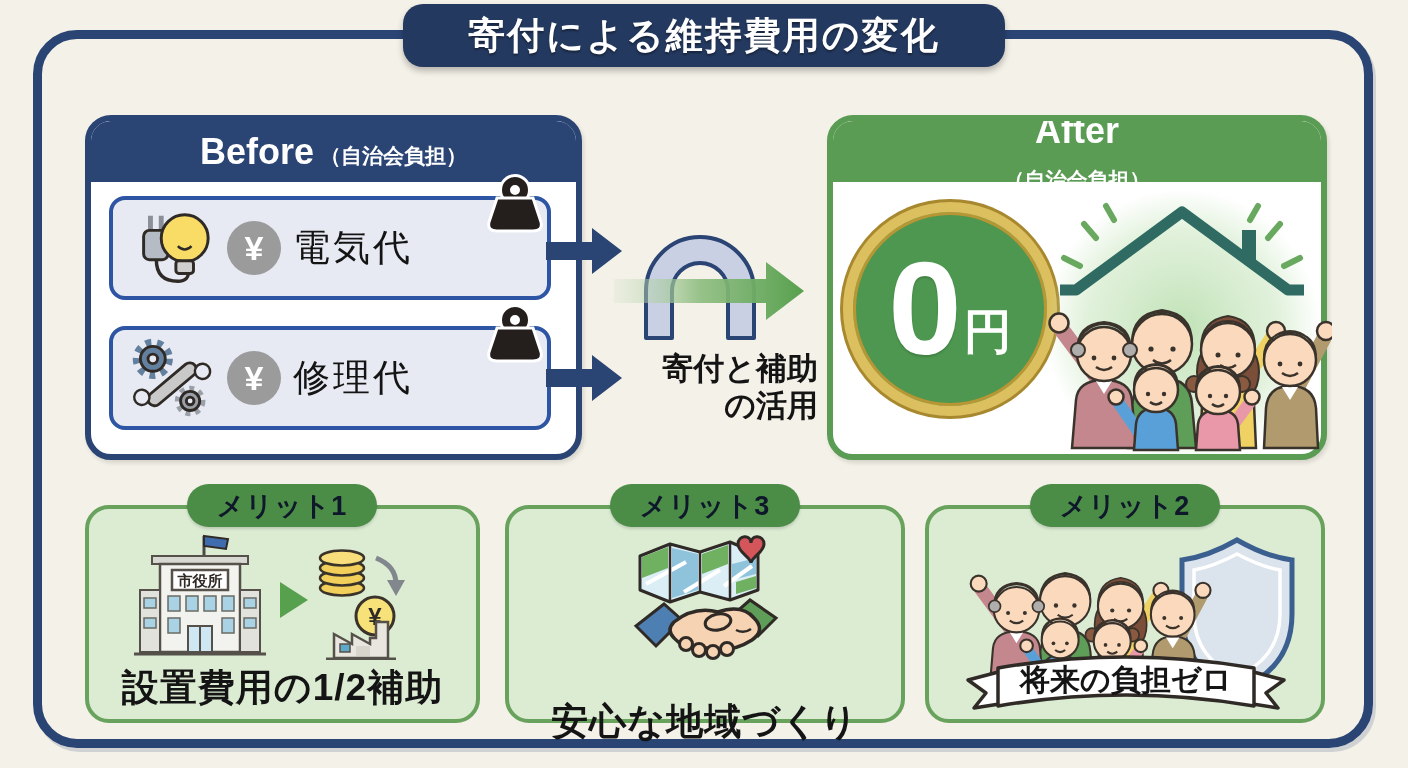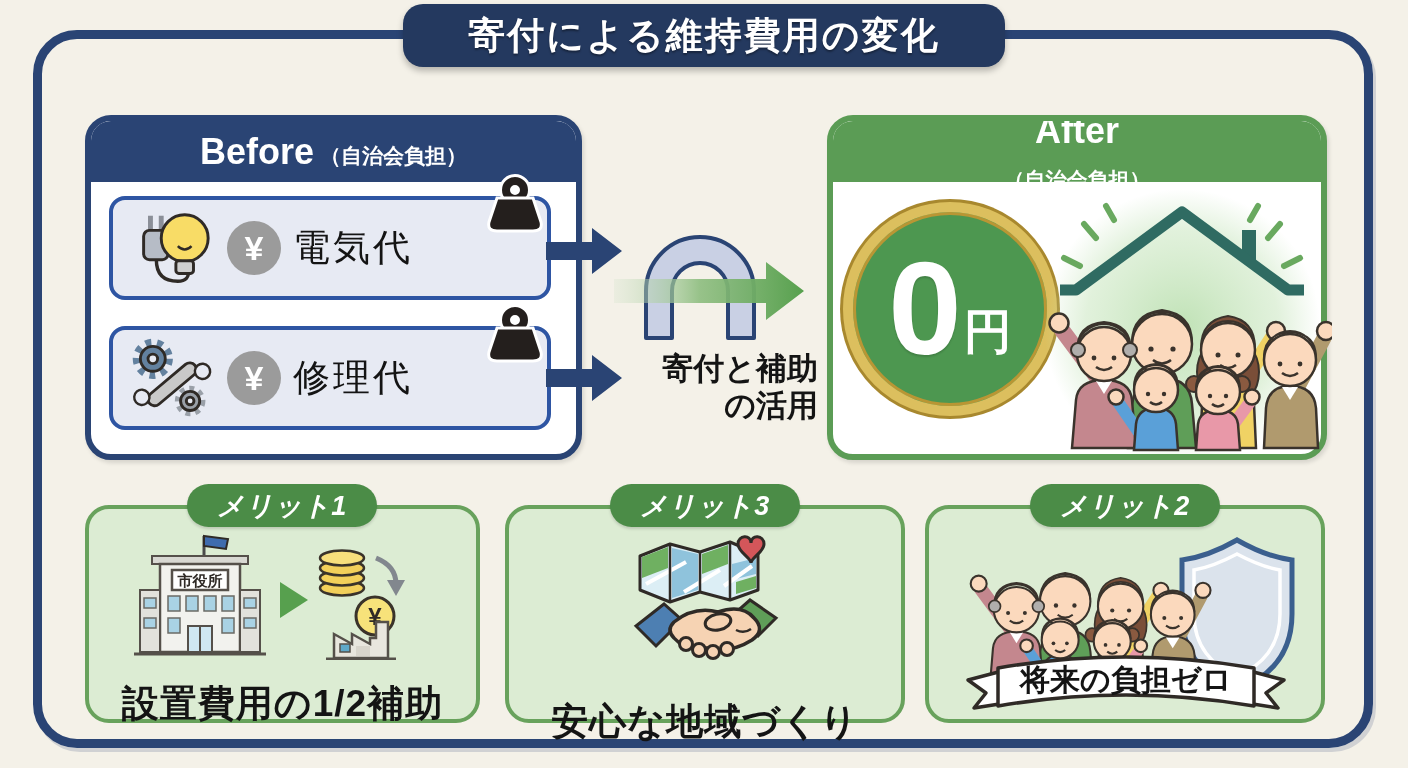--- a/index.html
+++ b/index.html
@@ -48,25 +48,25 @@
   #zero-coin .zero{color:#fff;font-size:132px;font-weight:700;line-height:1;text-shadow:0 2px 2px rgba(0,0,0,.15);}
   #zero-coin .yen-unit{color:#fff;font-size:48px;font-weight:700;align-self:flex-end;margin:0 0 42px 2px;}
 
   
   .merit-box{position:absolute;top:505px;height:218px;background:#dcecd3;border:4px solid #68a25c;
     border-radius:24px;box-sizing:border-box;}
   #merit-box-1{left:85px;width:395px;}
   #merit-box-2{left:505px;width:400px;}
   #merit-box-3{left:925px;width:400px;}
   .merit-pill{position:absolute;top:484px;width:190px;height:43px;background:#4b8c47;border-radius:22px;
-    display:flex;align-items:center;justify-content:center;color:#ffffff;font-size:27px;font-weight:700;
-    letter-spacing:1px;box-shadow:0 2px 3px rgba(0,0,0,.15);font-style:italic;}
+    display:flex;align-items:center;justify-content:center;color:#0f172a;font-size:27px;font-weight:700;
+    letter-spacing:1px;box-shadow:0 2px 3px rgba(0,0,0,.15);}
   #merit-pill-1{left:187px;} #merit-pill-2{left:610px;} #merit-pill-3{left:1030px;}
   .merit-caption{position:absolute;text-align:center;font-size:37px;font-weight:700;color:#141414;letter-spacing:1px;}
-  #merit-caption-1{left:85px;width:395px;top:663px;margin-top:16px;}
+  #merit-caption-1{left:85px;width:395px;top:663px;}
   #merit-caption-2{left:505px;width:400px;top:663px;margin-top:34px;}
 
   svg{display:block;}
   svg text{font-family:"Liberation Sans","DejaVu Sans",sans-serif;}
 </style>
 </head>
 <body>
 
 <div id="stage">
 

